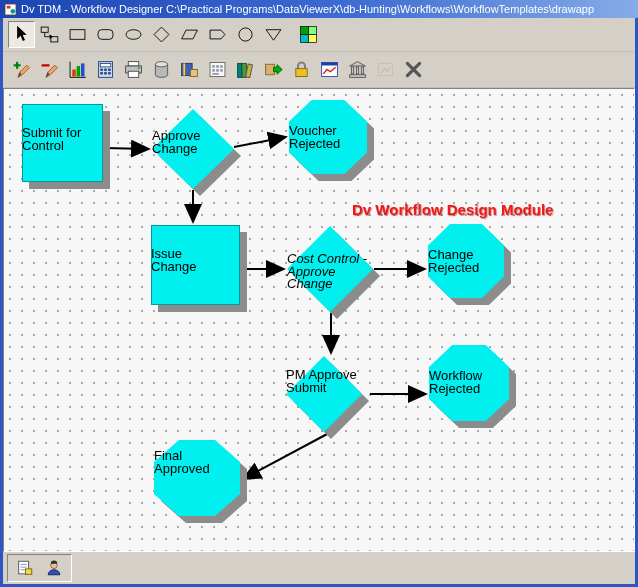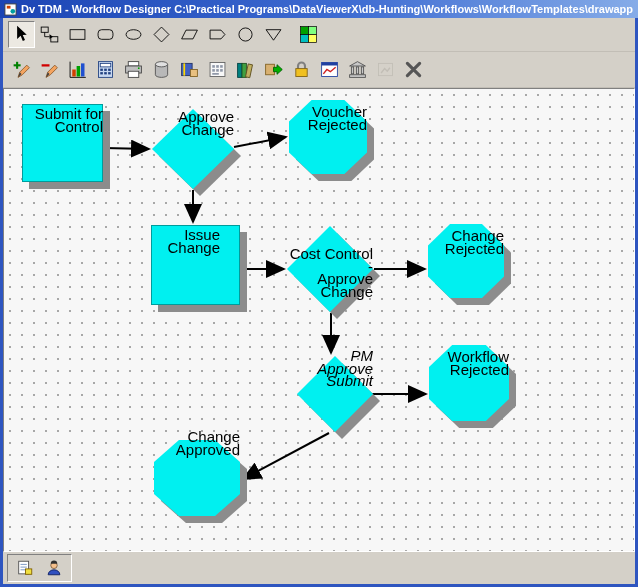--- a/index.html
+++ b/index.html
@@ -2,21 +2,21 @@
 <html><head>
 <meta charset="utf-8">
 <style>
   * { margin:0; padding:0; box-sizing:border-box; }
   html,body { width:638px; height:587px; }
   body { font-family:"Liberation Sans",sans-serif; background:#fff; }
 
   .window { width:638px; height:587px; background:#2E55C0; padding:0 3px 3px; display:flex; flex-direction:column; }
   .titlebar { height:18px; margin:0 -3px; display:flex; align-items:center; gap:4px; padding:0 4px;
               background:linear-gradient(to right,#1B44B4,#3E6CD2 55%,#86ACE8);
-              color:#fff; font-size:11px; font-weight:bold; overflow:hidden; white-space:nowrap; flex:0 0 18px; }
+              color:#fff; font-size:11px; font-weight:normal; overflow:hidden; white-space:nowrap; flex:0 0 18px; }
   .app-icon svg { width:13px; height:13px; display:block; }
   .title-text { overflow:hidden; text-overflow:clip; }
 
   .win-body { flex:1; display:flex; flex-direction:column; background:#D4D0C8; min-height:0; }
 
   .toolbar { display:flex; align-items:center; padding:2px 5px; background:#D4D0C8; }
   #shape-toolbar { flex:0 0 34px; border-bottom:1px solid #c2beb6; }
   #action-toolbar { flex:0 0 36px; border-bottom:1px solid #c2beb6; }
   .tb-btn { width:27px; height:27px; display:flex; align-items:center; justify-content:center;
             background:transparent; border:1px solid transparent; padding:0; margin-right:1px; }
@@ -32,21 +32,21 @@
             border:1px solid; border-color:#808080 #ffffff #ffffff #808080; }
   #arrow-layer { position:absolute; left:0; top:0; width:100%; height:100%; }
 
   .node { position:absolute; }
   .node .shape { position:absolute; }
   .node .shadow { left:7px; top:7px; }
   .node .main { left:0; top:0; }
   .node.rect .main { border:1px solid #009C9C; }
   .node.diamond .shape { clip-path:polygon(50% 0,100% 50%,50% 100%,0 50%); }
   .node.octagon .shape { clip-path:polygon(29% 0,71% 0,100% 29%,100% 71%,71% 100%,29% 100%,0 71%,0 29%); }
-  .node-label { position:absolute; left:0; text-align:right; font-size:15px; line-height:12.5px; color:#000; }
+  .node-label { position:absolute; left:0; text-align:left; font-size:13px; line-height:12.5px; color:#000;margin-top:19px; }
 
   .annotation { position:absolute; left:348px; top:112px; font-size:15px; font-weight:bold;
                 white-space:nowrap; text-shadow:1px 1px 1px rgba(128,0,0,.45); }
 
   .statusbar { flex:0 0 28px; background:#D4D0C8; display:flex; align-items:center; padding:2px 4px; }
   .status-well { display:inline-flex; gap:5px; padding:2px 5px; align-items:center;
                  border:1px solid; border-color:#808080 #ffffff #ffffff #808080; }
   .status-btn { width:24px; height:22px; border:none; background:transparent; padding:0;
                 display:flex; align-items:center; justify-content:center; }
   .status-btn svg { width:18px; height:18px; display:block; }
@@ -316,20 +316,21 @@
           </defs>
           <line x1="100" y1="59" x2="145" y2="60" stroke="#000000" stroke-width="2" marker-end="url(#ah)"></line>
           <line x1="230" y1="58" x2="282" y2="48" stroke="#000000" stroke-width="2" marker-end="url(#ah)"></line>
           <line x1="189" y1="101" x2="189" y2="133" stroke="#000000" stroke-width="2" marker-end="url(#ah)"></line>
           <line x1="237" y1="180" x2="280" y2="180" stroke="#000000" stroke-width="2" marker-end="url(#ah)"></line>
           <line x1="370" y1="180" x2="421" y2="180" stroke="#000000" stroke-width="2" marker-end="url(#ah)"></line>
           <line x1="327" y1="224" x2="327" y2="264" stroke="#000000" stroke-width="2" marker-end="url(#ah)"></line>
           <line x1="366" y1="305" x2="422" y2="305" stroke="#000000" stroke-width="2" marker-end="url(#ah)"></line>
           <line x1="325" y1="344" x2="239" y2="390" stroke="#000000" stroke-width="2" marker-end="url(#ah)"></line>
         </svg>
+      <div class="annotation" style="color: rgb(240, 24, 24);">Dv Workflow Design Module</div>
     <div class="node rect" style="left: 18px; top: 15px; width: 88px; height: 85px;">
           <div class="shape shadow" style="background: rgb(140, 140, 140); width: 81px; height: 78px;"></div>
           <div class="shape main" style="background: rgb(0, 240, 240); width: 81px; height: 78px;"></div>
           <div class="node-label" style="width: 81px; top: 4px;">
             <div>Submit for</div>
             <div>Control</div>
           </div>
         </div>
         <div class="node diamond" style="left: 148px; top: 20px; width: 89px; height: 87px;">
           <div class="shape shadow" style="background: rgb(140, 140, 140); width: 82px; height: 80px;"></div>
@@ -350,55 +351,55 @@
         <div class="node rect" style="left: 147px; top: 136px; width: 96px; height: 87px;">
           <div class="shape shadow" style="background: rgb(140, 140, 140); width: 89px; height: 80px;"></div>
           <div class="shape main" style="background: rgb(0, 240, 240); width: 89px; height: 80px;"></div>
           <div class="node-label" style="width: 69px; top: 4px;">
             <div>Issue Change</div>
           </div>
         </div>
         <div class="node diamond" style="left: 283px; top: 137px; width: 93px; height: 93px;">
           <div class="shape shadow" style="background: rgb(140, 140, 140); width: 86px; height: 86px;"></div>
           <div class="shape main" style="background: rgb(0, 240, 240); width: 86px; height: 86px;"></div>
-          <div class="node-label" style="width: 86px; top: 22px;">
+          <div class="node-label" style="width: 86px; top: 8px; font-style: italic;">
             <div>Cost Control -</div>
             <div>Approve</div>
             <div>Change</div>
           </div>
         </div>
         <div class="node octagon" style="left: 424px; top: 135px; width: 83px; height: 81px;">
           <div class="shape shadow" style="background: rgb(140, 140, 140); width: 76px; height: 74px;"></div>
           <div class="shape main" style="background: rgb(0, 240, 240); width: 76px; height: 74px;"></div>
           <div class="node-label" style="width: 76px; top: 6px;">
             <div>Change</div>
             <div>Rejected</div>
           </div>
         </div>
-        <div class="node diamond" style="left: 293px; top: 267px; width: 83px; height: 83px; font-style: italic;">
+        <div class="node diamond" style="left: 282px; top: 267px; width: 83px; height: 83px;">
           <div class="shape shadow" style="background: rgb(140, 140, 140); width: 76px; height: 76px;"></div>
           <div class="shape main" style="background: rgb(0, 240, 240); width: 76px; height: 76px;"></div>
           <div class="node-label" style="width: 76px; top: -6px;">
             <div>PM Approve</div>
             <div>Submit</div>
           </div>
         </div>
         <div class="node octagon" style="left: 425px; top: 256px; width: 87px; height: 83px;">
           <div class="shape shadow" style="background: rgb(140, 140, 140); width: 80px; height: 76px;"></div>
           <div class="shape main" style="background: rgb(0, 240, 240); width: 80px; height: 76px;"></div>
           <div class="node-label" style="width: 80px; top: 6px;">
             <div>Workflow</div>
             <div>Rejected</div>
           </div>
         </div>
         <div class="node octagon" style="left: 150px; top: 351px; width: 93px; height: 83px;">
           <div class="shape shadow" style="background: rgb(140, 140, 140); width: 86px; height: 76px;"></div>
           <div class="shape main" style="background: rgb(0, 240, 240); width: 86px; height: 76px;"></div>
           <div class="node-label" style="width: 86px; top: -9px;">
-            <div>Change Approved</div>
+            <div>Final Approved</div>
           </div>
         </div>
       </div>
 
     <div class="statusbar">
       <div class="status-well">
         <button class="status-btn">
           <span>
             <svg viewBox="0 0 20 20">
                 <rect x="3" y="2.5" width="11" height="14" fill="#fff" stroke="#505050"></rect>

